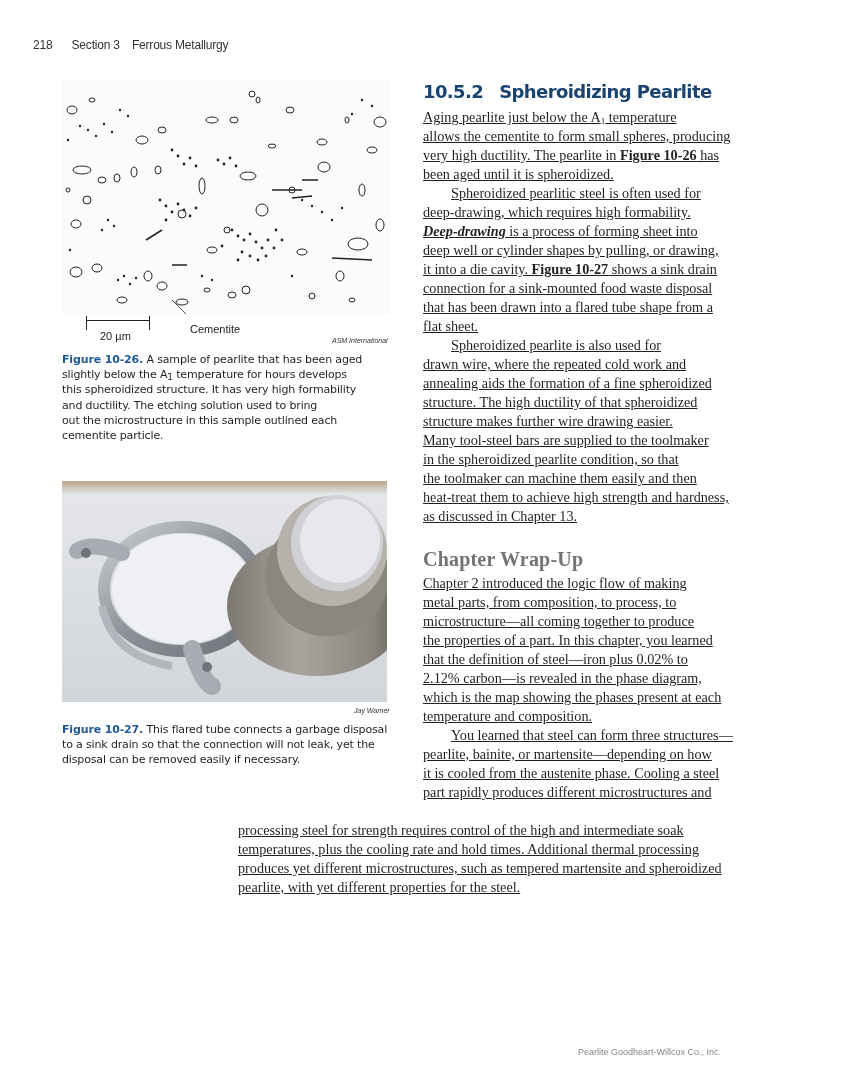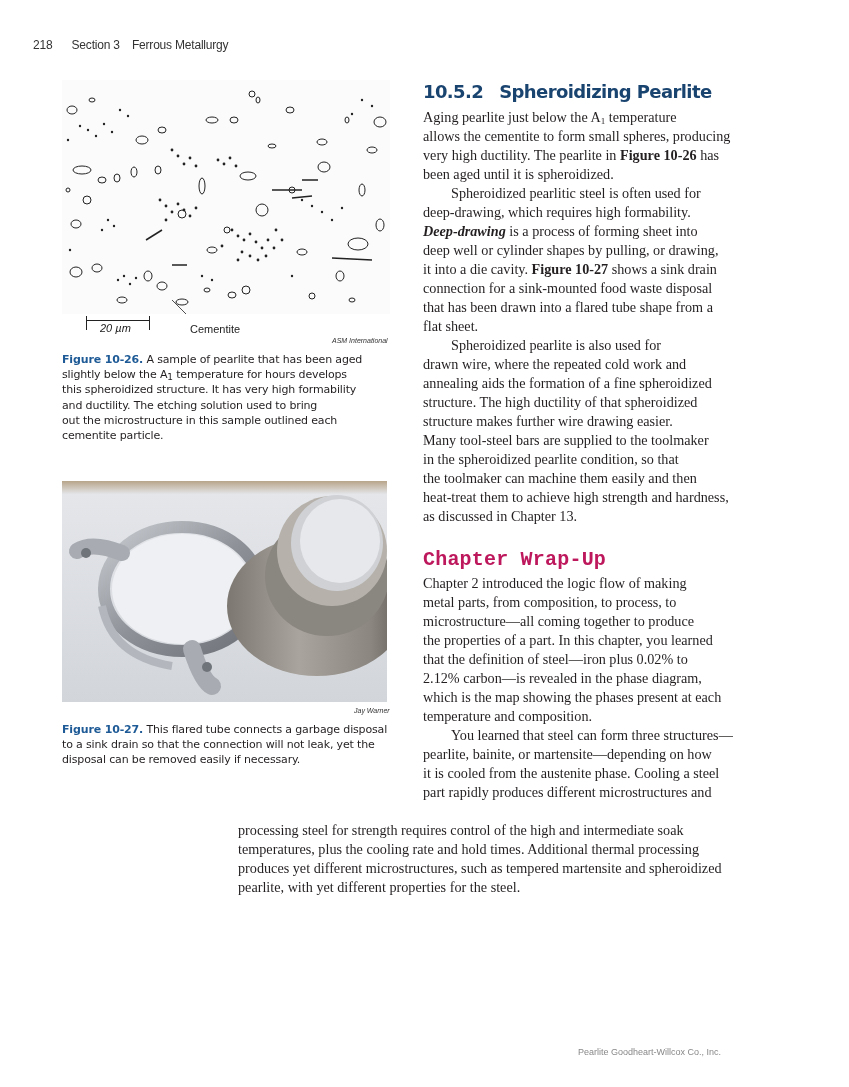--- a/index.html
+++ b/index.html
@@ -6,44 +6,44 @@
     body { width: 849px; height: 1087px; position: relative; overflow: hidden; color: #231f20; }
     .running-head { position: absolute; left: 33px; top: 38px; font-family: Liberation Sans, sans-serif; font-size: 12px; color: #333; letter-spacing: -0.2px; }
     .running-head .pg { margin-right: 16px; }
     .running-head .sec { margin-right: 9px; }
 
     
     .micro { position: absolute; left: 62px; top: 80px; width: 328px; height: 234px; background: #fbfbfb; overflow: hidden; }
     .micro svg { width: 100%; height: 100%; display: block; }
     .scalebar { position: absolute; left: 86px; top: 316px; width: 62px; height: 14px; border-left: 1px solid #222; border-right: 1px solid #222; }
     .scalebar::before { content: ""; position: absolute; left: 0; right: 0; top: 4px; border-top: 1px solid #222; }
-    .scale-label { position: absolute; left: 100px; top: 322px; font-family: "Liberation Sans", sans-serif; font-size: 11px; color: #222; font-style: italic; }
+    .scale-label { position: absolute; left: 100px; top: 330px; font-family: "Liberation Sans", sans-serif; font-size: 11px; color: #222; }
     .cementite-label { position: absolute; left: 190px; top: 323px; font-family: "Liberation Sans", sans-serif; font-size: 11px; color: #222; }
     .credit { position: absolute; font-family: "Liberation Sans", sans-serif; font-style: italic; font-size: 7px; color: #333; }
     .credit-1 { left: 332px; top: 337px; }
     .credit-2 { left: 354px; top: 707px; }
 
     .caption { position: absolute; font-family: "DejaVu Sans", sans-serif; font-size: 11px; line-height: 15.2px; color: #231f20; letter-spacing: -0.15px; }
     .caption .fig { color: #1e5a96; font-weight: bold; }
     .caption-1 { left: 62px; top: 352px; width: 330px; }
     .caption-2 { left: 62px; top: 722px; width: 330px; }
 
     
     .photo { position: absolute; left: 62px; top: 481px; width: 325px; height: 221px; overflow: hidden; background: #d9dadc; }
     .photo svg { width: 100%; height: 100%; display: block; }
 
     
     .h2 { position: absolute; left: 423px; top: 81px; font-family: "DejaVu Sans", sans-serif; font-weight: bold; font-size: 18px; color: #1a4470; letter-spacing: -0.6px; }
     .h2 .num { margin-right: 16px; }
-    .body { position: absolute; font-family: "Liberation Serif", serif; font-size: 14.2px; line-height: 19px; color: #231f20; }
+    .body { position: absolute; font-family: "Liberation Serif", serif; font-size: 14.2px; line-height: 19px; color: #231f20; text-decoration: underline; }
     .body .ind { text-indent: 28px; }
     .body b { font-weight: bold; }
     .body .term { font-weight: bold; font-style: italic; }
     .col1 { left: 423px; top: 108px; width: 370px; }
-    .h1 { position: absolute; left: 423px; top: 548px; font-family: Liberation Mono, monospace; font-weight: bold; font-size: 20px; color: #be185d; letter-spacing: 0.2px; }
+    .h1 { position: absolute; left: 423px; top: 548px; font-family: Liberation Serif, serif; font-weight: bold; font-size: 20px; color: #737373; letter-spacing: 0.2px; }
     .col2 { left: 423px; top: 574px; width: 370px; }
     .col3 { left: 238px; top: 821px; width: 560px; }
     .line { display: block; white-space: nowrap; }
 
     .copyright { position: absolute; left: 578px; top: 1047px; font-family: "Liberation Sans", sans-serif; font-size: 9px; color: #888; }
     sub { font-size: 9px; vertical-align: -2px; line-height: 0; }
   </style>
 </head>
 <body>
 

